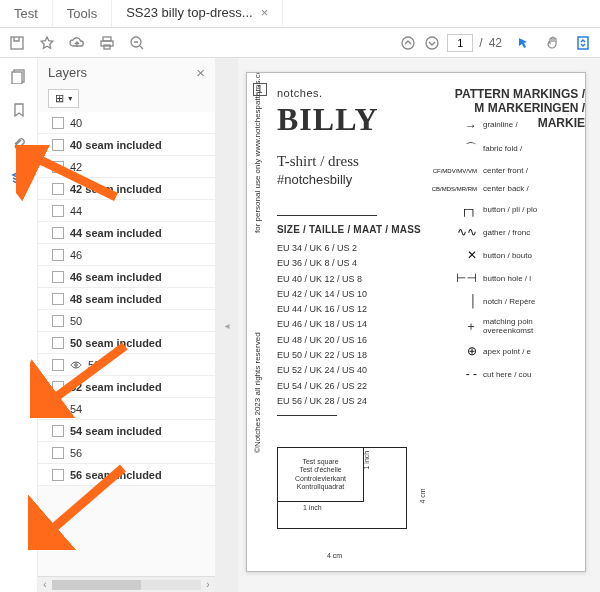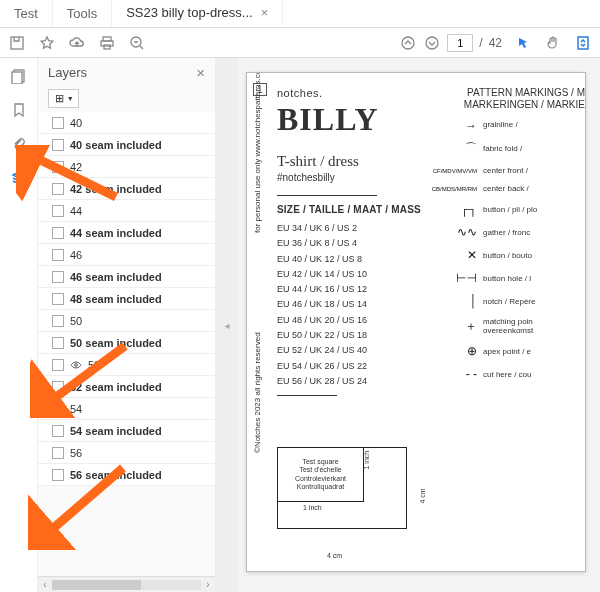--- a/index.html
+++ b/index.html
@@ -34,24 +34,24 @@
 .hscroll .lt, .hscroll .rt { width:14px; text-align:center; color:#888; font-size:10px; }
 .hscroll .track { flex:1; height:10px; background:#e4e4e4; position:relative; }
 .hscroll .thumb { position:absolute; left:0; width:60%; height:100%; background:#ccc; }
 .docwrap { flex:1; background:#f4f4f4; overflow:hidden; position:relative; display:flex; }
 .gutter { width:22px; background:#eee; display:flex; align-items:center; justify-content:center; color:#aaa; font-size:10px; }
 .page { margin:14px 0 0 8px; background:#fff; border:1px solid #bbb; box-shadow:0 1px 4px rgba(0,0,0,.15); width:340px; height:500px; padding:14px 14px 14px 30px; position:relative; overflow:hidden; }
 .pg-num { position:absolute; top:10px; left:6px; border:1px solid #555; font-size:10px; padding:0 3px; }
 .brand-sm { font-size:11px; letter-spacing:.5px; }
 .brand-lg { font-family: Georgia, 'Times New Roman', serif; font-weight:900; font-size:32px; letter-spacing:1px; margin:2px 0 2px; }
 .sub1 { font-family: Georgia, serif; font-size:15px; margin-bottom:2px;margin-top:15px; }
-.sub2 { font-size:10px; color:#333; margin-bottom:12px; }
+.sub2 { font-size:13px; color:#333; margin-bottom:28px; }
 .sizehead { font-size:10px; font-weight:700; letter-spacing:.2px; margin:8px 0 6px; }
 .sizes { font-size:9px; line-height:1.7; }
-.legend-head { font-size:10px; font-weight:400; position:absolute; top:14px; right:0; text-align:right; width:140px; line-height:1.2; }
+.legend-head { font-size:12px; font-weight:700; position:absolute; top:14px; right:0; text-align:right; width:140px; line-height:1.2; }
 .legend { position:absolute; top:44px; right:0; width:140px; font-size:8px; }
 .legend-row { display:flex; align-items:center; gap:6px; margin-bottom:9px; }
 .legend-row .sym { width:32px; display:flex; justify-content:flex-end; align-items:center; font-size:12px; color:#111; }
 .legend-row .txt { flex:1; white-space:nowrap; overflow:hidden; }
 .testbox { position:absolute; bottom:24px; left:30px; width:150px; height:100px; }
 .testbox .outer { border:1px solid #222; width:130px; height:82px; position:relative; }
 .testbox .inner { position:absolute; top:0; left:0; border-right:1px solid #222; border-bottom:1px solid #222; width:86px; height:54px; display:flex; flex-direction:column; align-items:center; justify-content:center; font-size:7px; line-height:1.2; text-align:center; }
 .dim-b { position:absolute; bottom:-12px; left:0; font-size:7px; }
 .dim-r { position:absolute; right:-14px; bottom:8px; font-size:7px; transform:rotate(-90deg); transform-origin:left; }
 .dim-bi { position:absolute; top:56px; left:25px; font-size:7px; }

